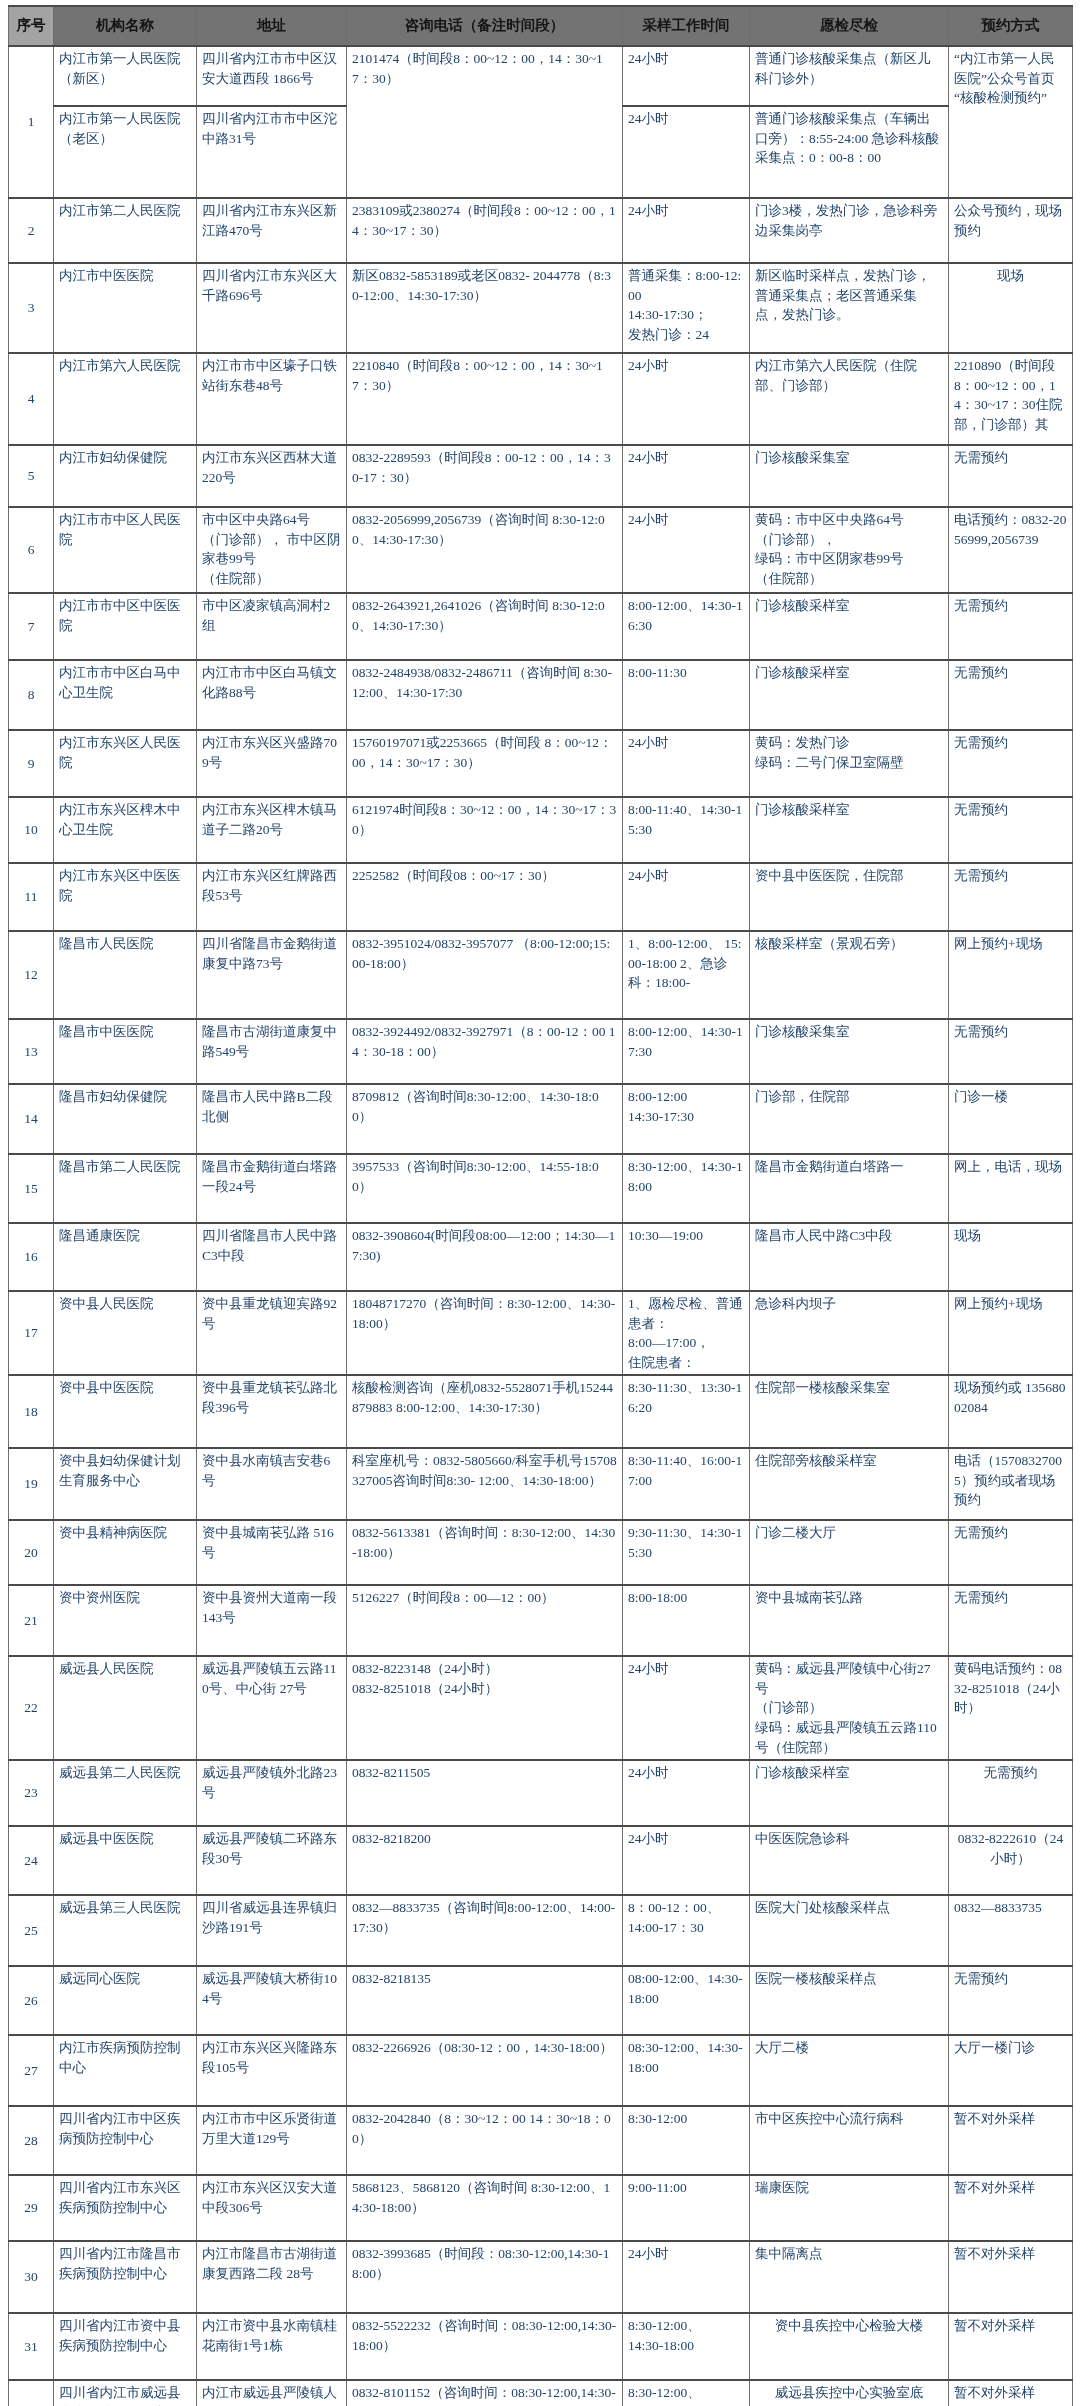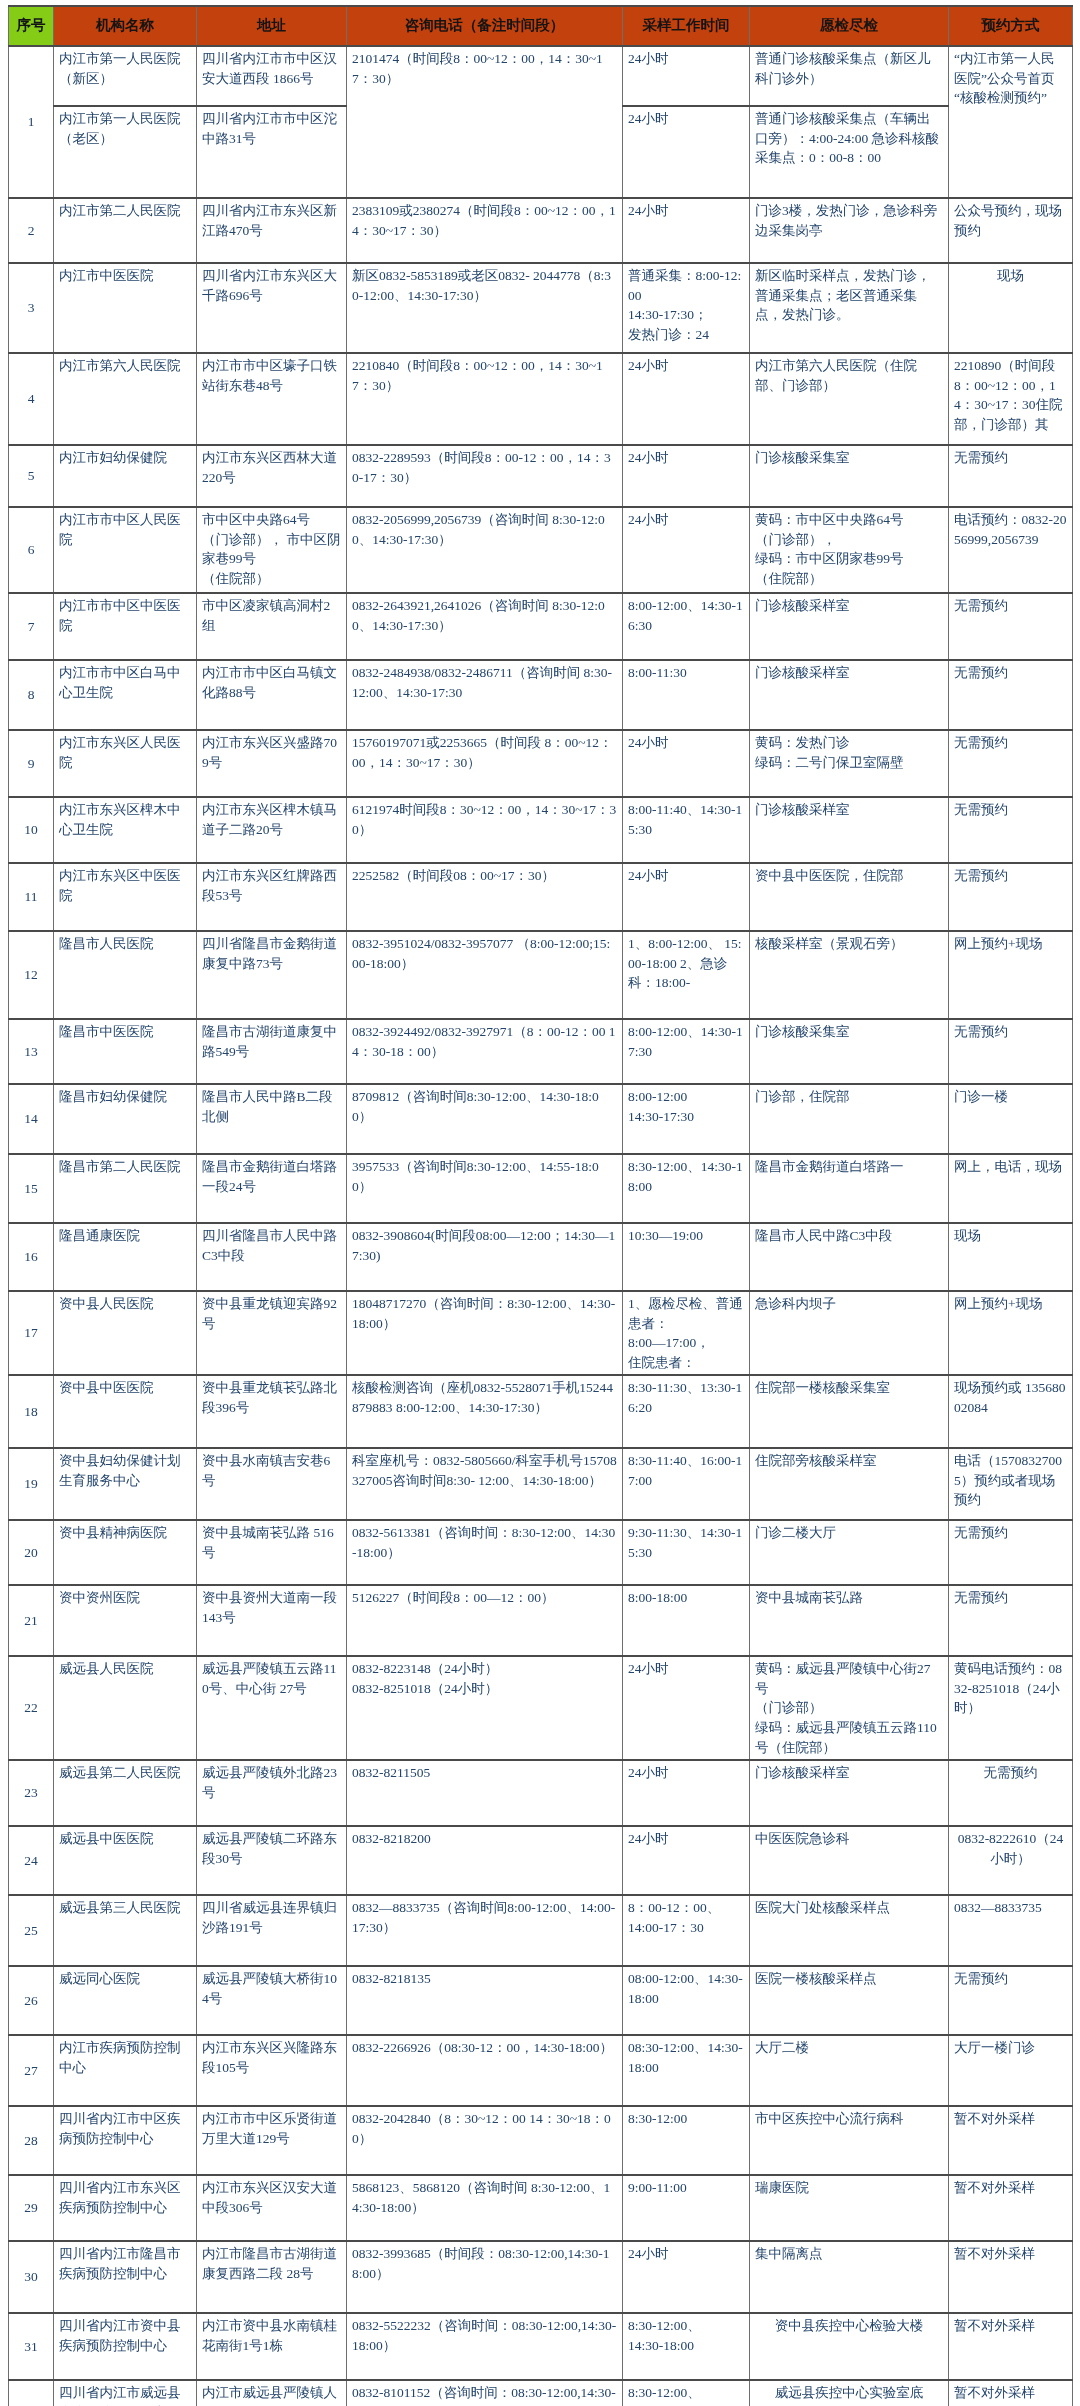--- a/index.html
+++ b/index.html
@@ -1,21 +1,21 @@
 <!DOCTYPE html>
 <html><head>
 <meta charset="utf-8">
 <style>
   html,body{margin:0;padding:0;background:#ffffff;}
   body{width:1080px;font-family:"Liberation Serif","DejaVu Serif",serif;}
   .wrap{padding:5px 8px 10px 8px;}
   table{border-collapse:collapse;table-layout:fixed;width:1064px;color:#23456b;font-size:13.5px;line-height:1.45;}
   th,td{border-left:1px solid #6e6e6e;border-right:1px solid #6e6e6e;border-top:2px solid #4a4a4a;border-bottom:2px solid #4a4a4a;padding:2px 5px;vertical-align:top;white-space:pre-line;word-break:break-all;}
-  thead th{background:#c2410c;color:#141414;font-weight:bold;text-align:center;vertical-align:middle;height:34px;font-size:14.5px;white-space:normal;}
-  thead th.c-no{background:#84cc16;}
+  thead th{background:#737373;color:#141414;font-weight:bold;text-align:center;vertical-align:middle;height:34px;font-size:14.5px;white-space:normal;}
+  thead th.c-no{background:#a3a3a3;}
   td.c-no{text-align:center;vertical-align:middle;}
   td.c-phone{text-align:left;}
   td.center{text-align:center;}
 </style>
 </head>
 <body>
 
 <div class="wrap">
   <table>
     <colgroup>
@@ -45,21 +45,21 @@
           <td>四川省内江市市中区汉安大道西段 1866号</td>
           <td class="c-phone" rowspan="2">2101474（时间段8：00~12：00，14：30~17：30）</td>
           <td>24小时</td>
           <td>普通门诊核酸采集点（新区儿科门诊外）</td>
           <td rowspan="2">“内江市第一人民医院”公众号首页 “核酸检测预约”</td>
         </tr>
         <tr style="height: 92px; padding-left: 36px;">
           <td>内江市第一人民医院（老区）</td>
           <td>四川省内江市市中区沱中路31号</td>
           <td>24小时</td>
-          <td>普通门诊核酸采集点（车辆出口旁）：4:00-24:00 急诊科核酸采集点：0：00-8：00</td>
+          <td>普通门诊核酸采集点（车辆出口旁）：8:55-24:00 急诊科核酸采集点：0：00-8：00</td>
         </tr>
         <tr style="height: 65px;">
           <td class="c-no">2</td>
           <td>内江市第二人民医院</td>
           <td>四川省内江市东兴区新江路470号</td>
           <td class="c-phone">2383109或2380274（时间段8：00~12：00，14：30~17：30）</td>
           <td>24小时</td>
           <td>门诊3楼，发热门诊，急诊科旁边采集岗亭</td>
           <td>公众号预约，现场预约</td>
         </tr>

